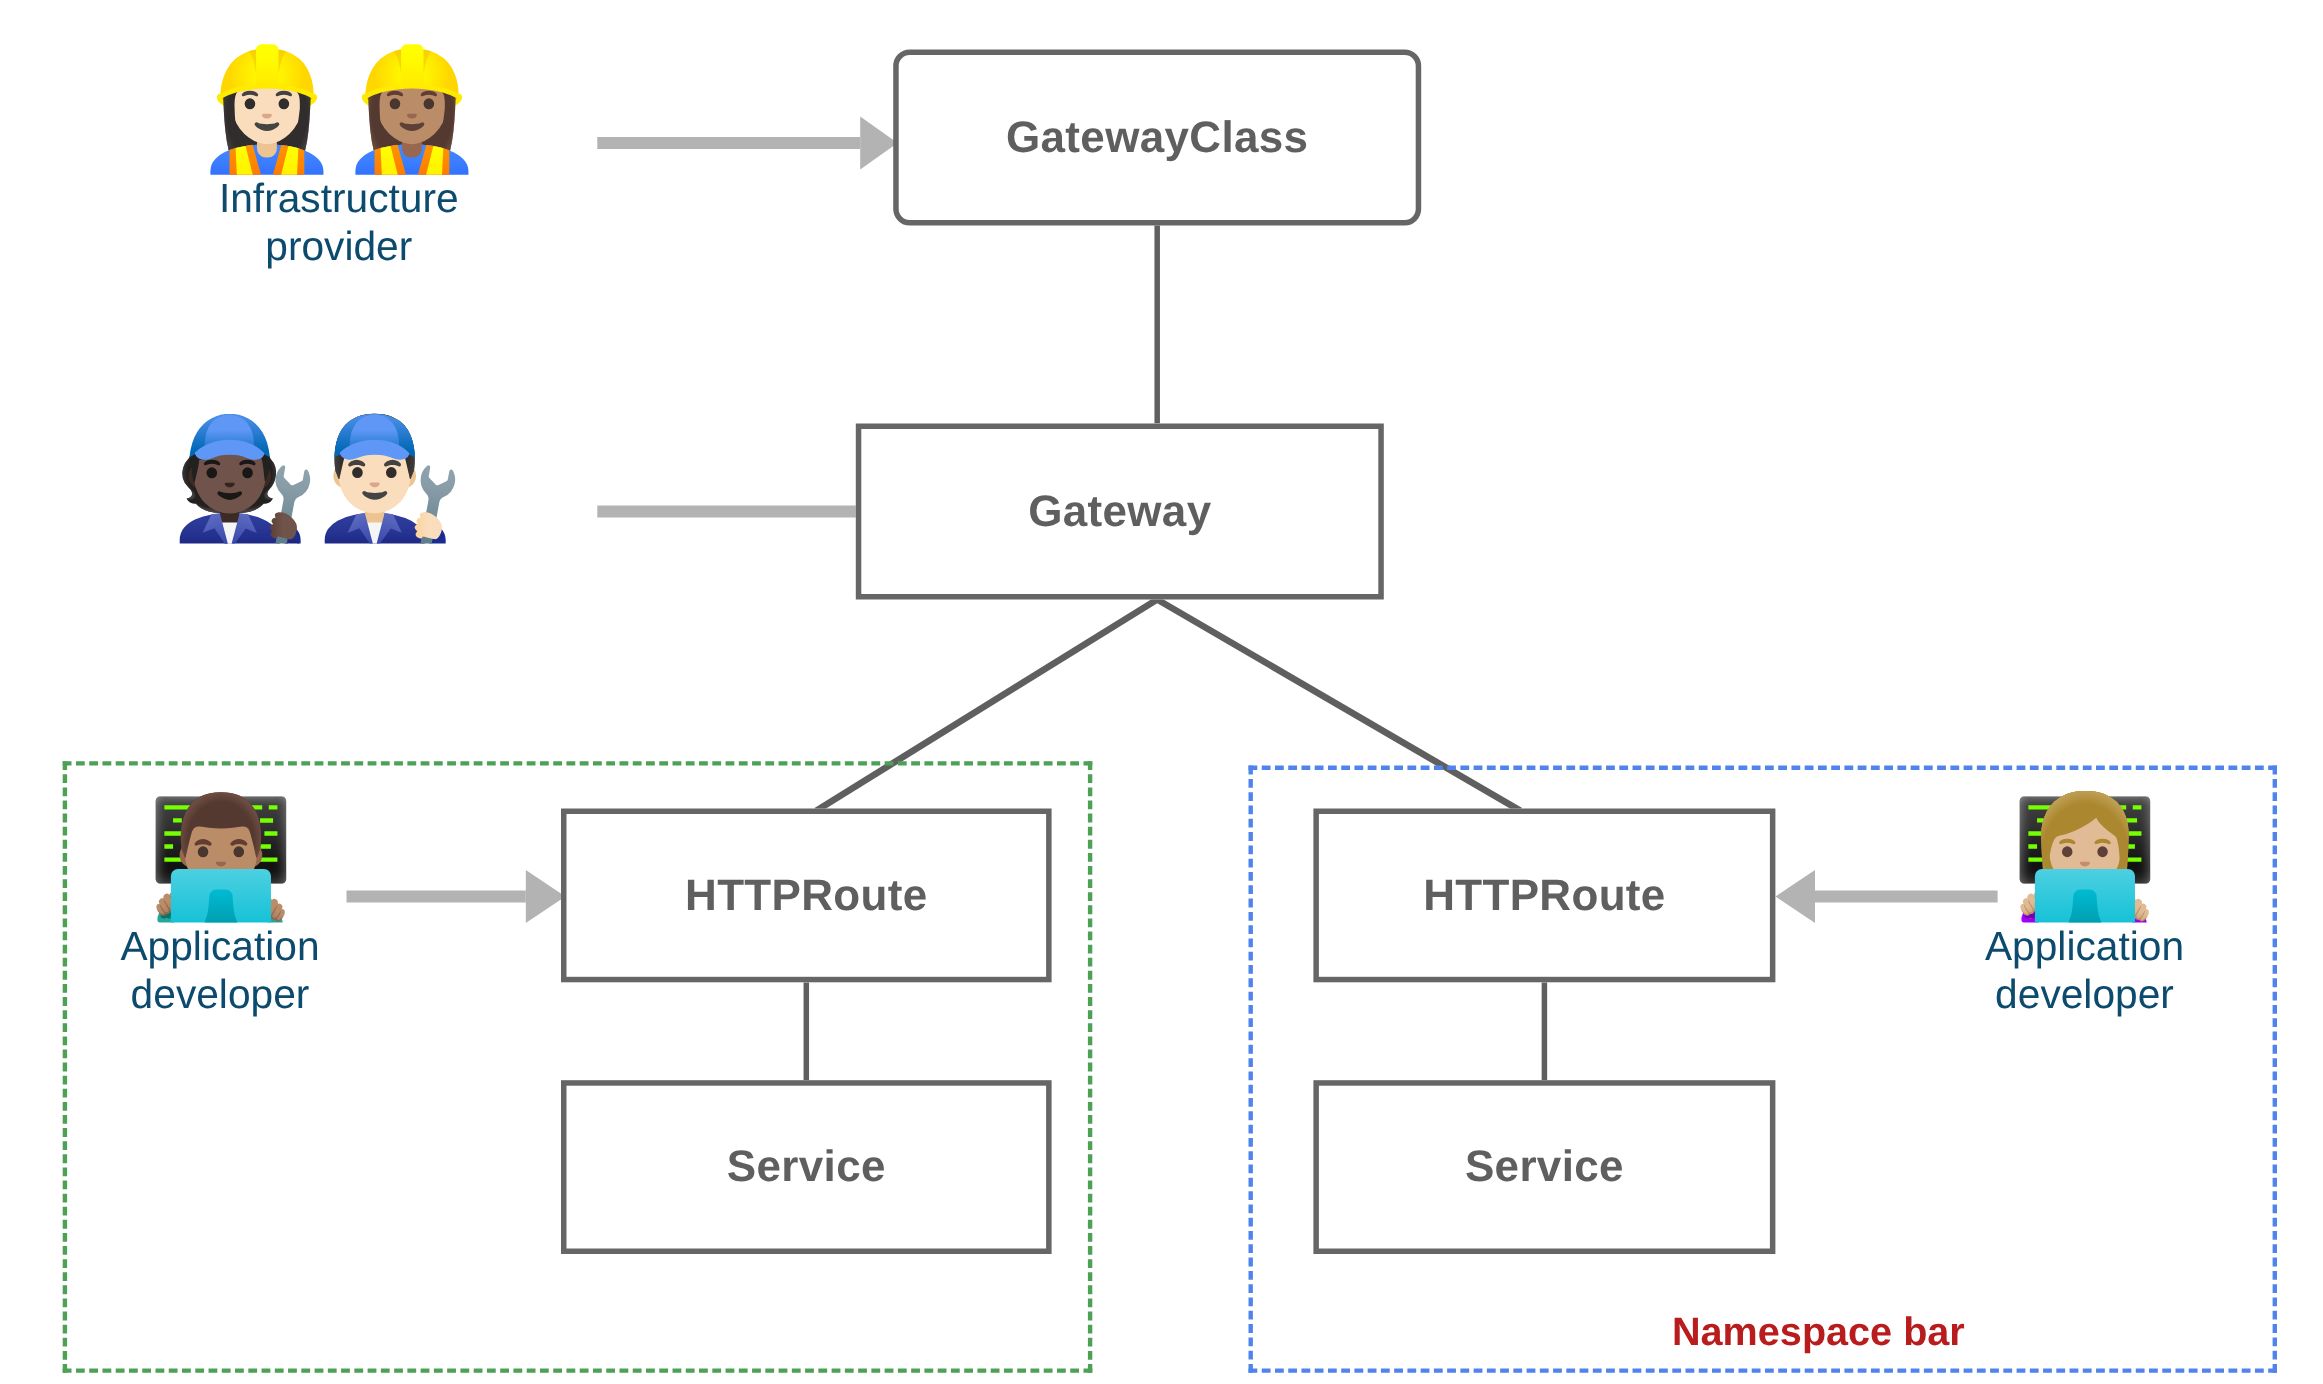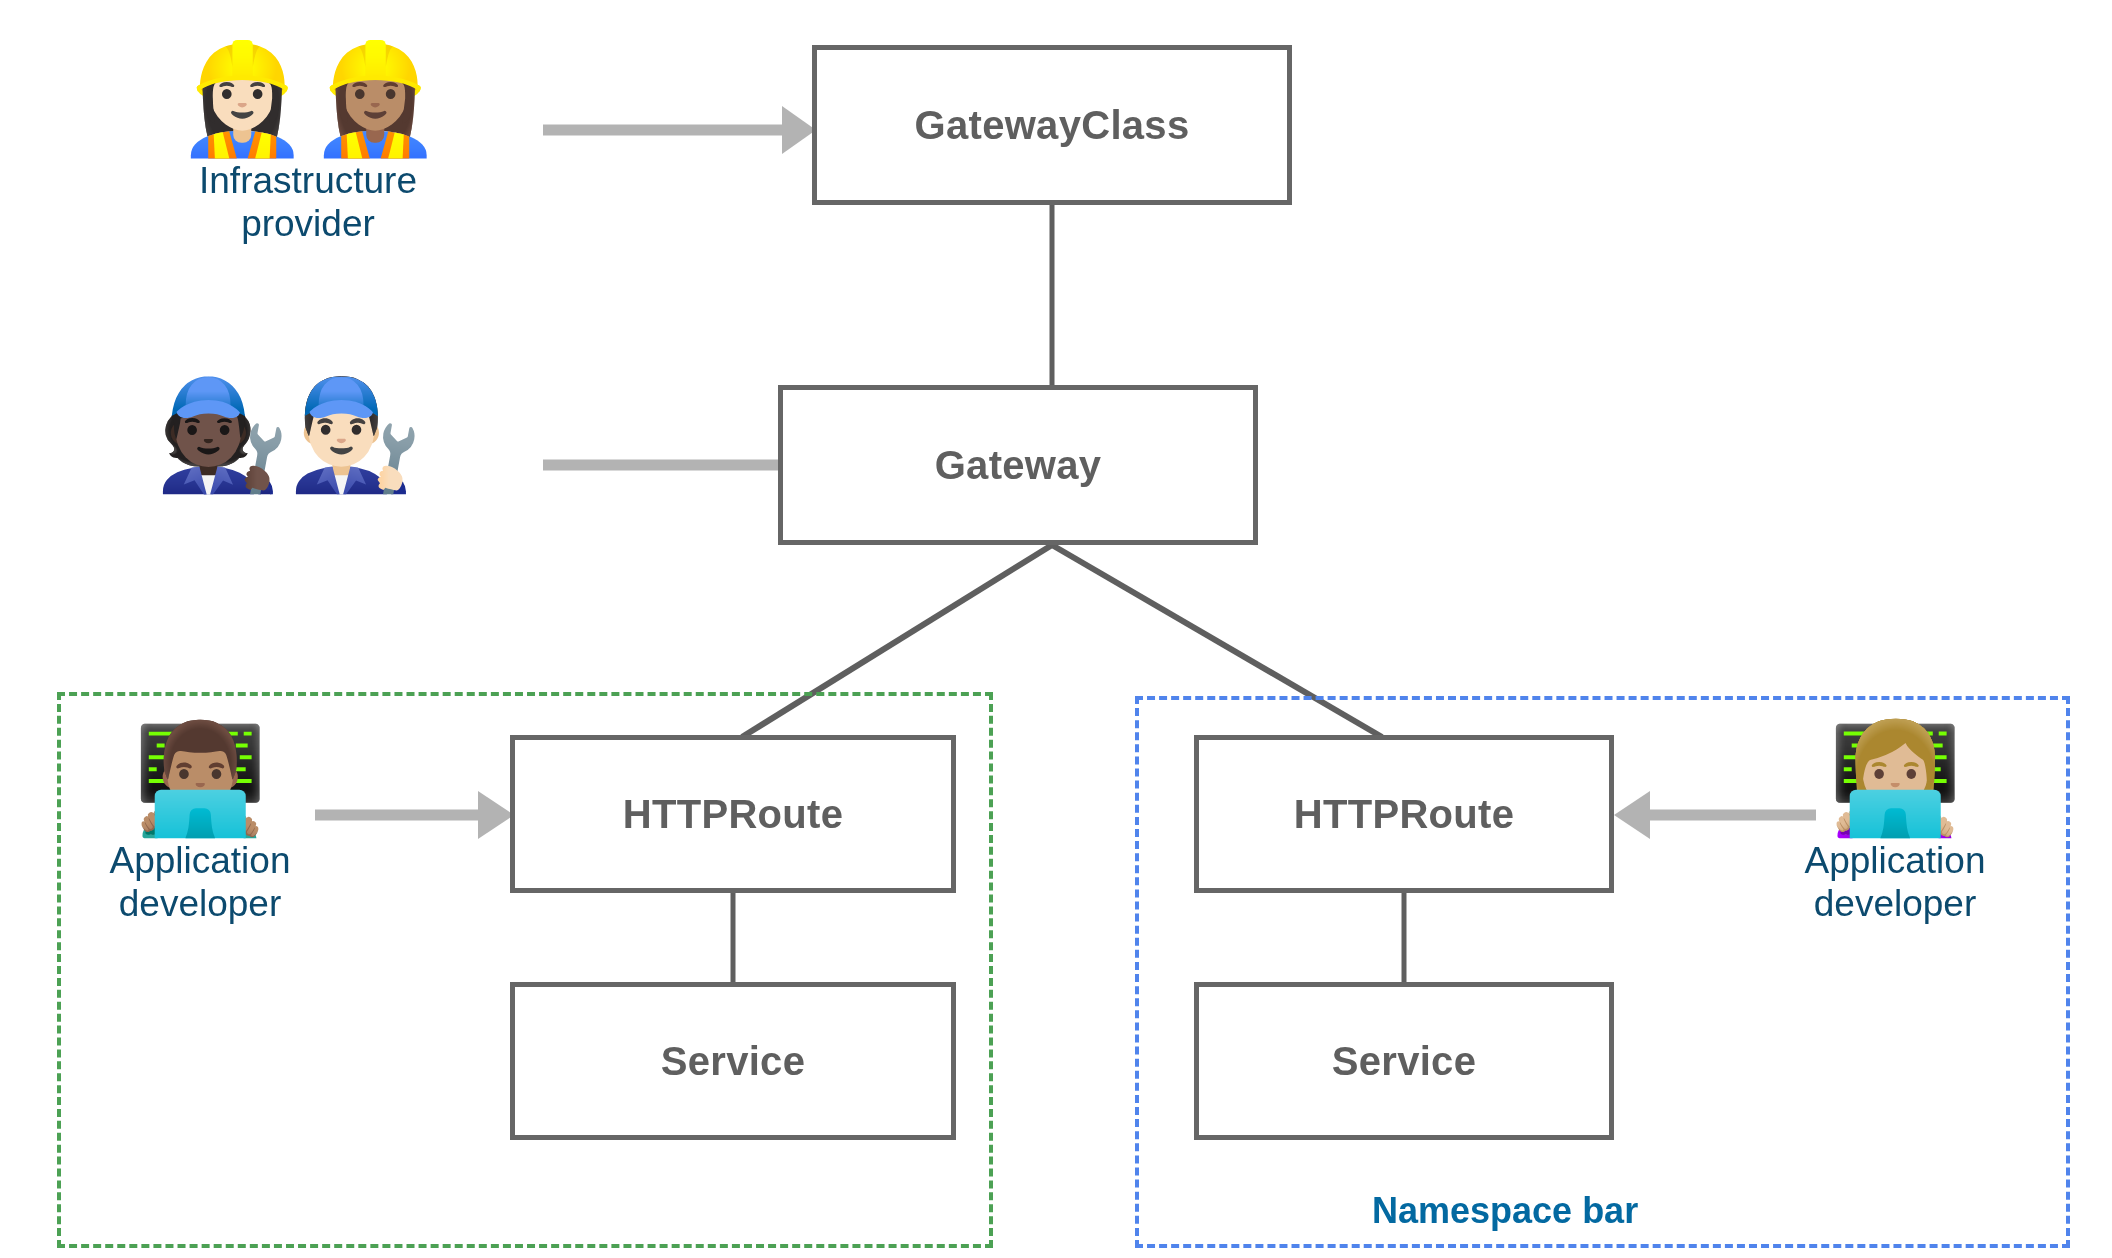--- a/index.html
+++ b/index.html
@@ -37,21 +37,21 @@
     justify-content: center;
   }
   .rbox .rlabel {
     font-size: 40px;
     font-weight: bold;
     color: #5f5f5f;
     letter-spacing: 0.3px;
     white-space: nowrap;
   }
 
-  #box-gatewayclass { left: 812px;  top: 45px;  width: 480px; height: 160px; }
+  #box-gatewayclass { left: 812px;  top: 45px;  width: 480px; height: 160px; border-radius: 15px; }
   #box-gateway      { left: 778px;  top: 385px; width: 480px; height: 160px; }
   #box-httproute-foo{ left: 510px;  top: 735px; width: 446px; height: 158px; }
   #box-service-foo  { left: 510px;  top: 982px; width: 446px; height: 158px; }
   #box-httproute-bar{ left: 1194px; top: 735px; width: 420px; height: 158px; }
   #box-service-bar  { left: 1194px; top: 982px; width: 420px; height: 158px; }
 
   
   .nsbox {
     position: absolute;
     box-sizing: border-box;
@@ -59,21 +59,21 @@
   }
   .nslabel {
     position: absolute;
     font-size: 36px;
     font-weight: bold;
     white-space: nowrap;
   }
   #ns-foo  { left: 57px;   top: 692px; width: 936px;  height: 556px; border: 4px dashed #4CA154; }
   #ns-bar  { left: 1135px; top: 696px; width: 935px;  height: 552px; border: 4px dashed #5084EC; }
   #ns-foo-label { left: 367px;  top: 1190px; color: #4CA154; }
-  #ns-bar-label { left: 1372px; top: 1190px; color: #0369a1; }
+  #ns-bar-label { left: 1520px; top: 1190px; color: #b91c1c; }
 
   
   .persona {
     position: absolute;
     display: flex;
     flex-direction: column;
     align-items: center;
     width: 340px;
   }
   .persona .faces {

